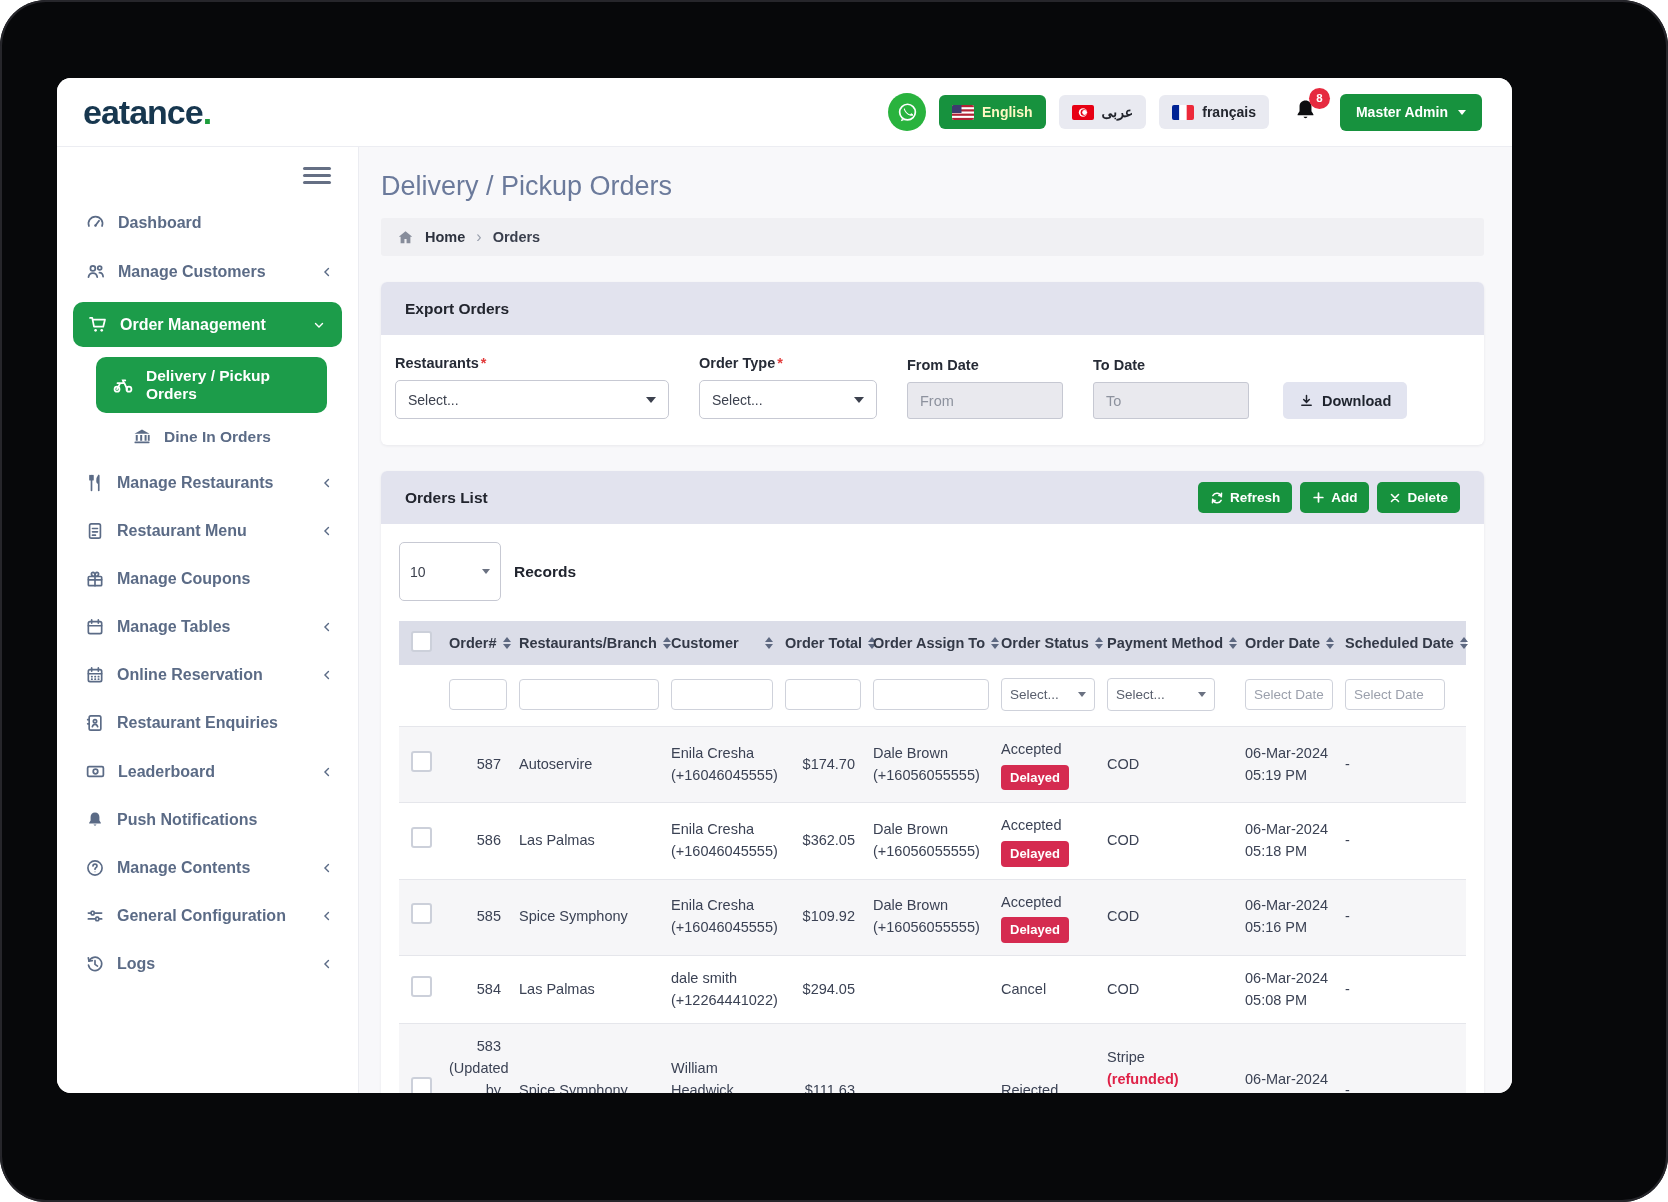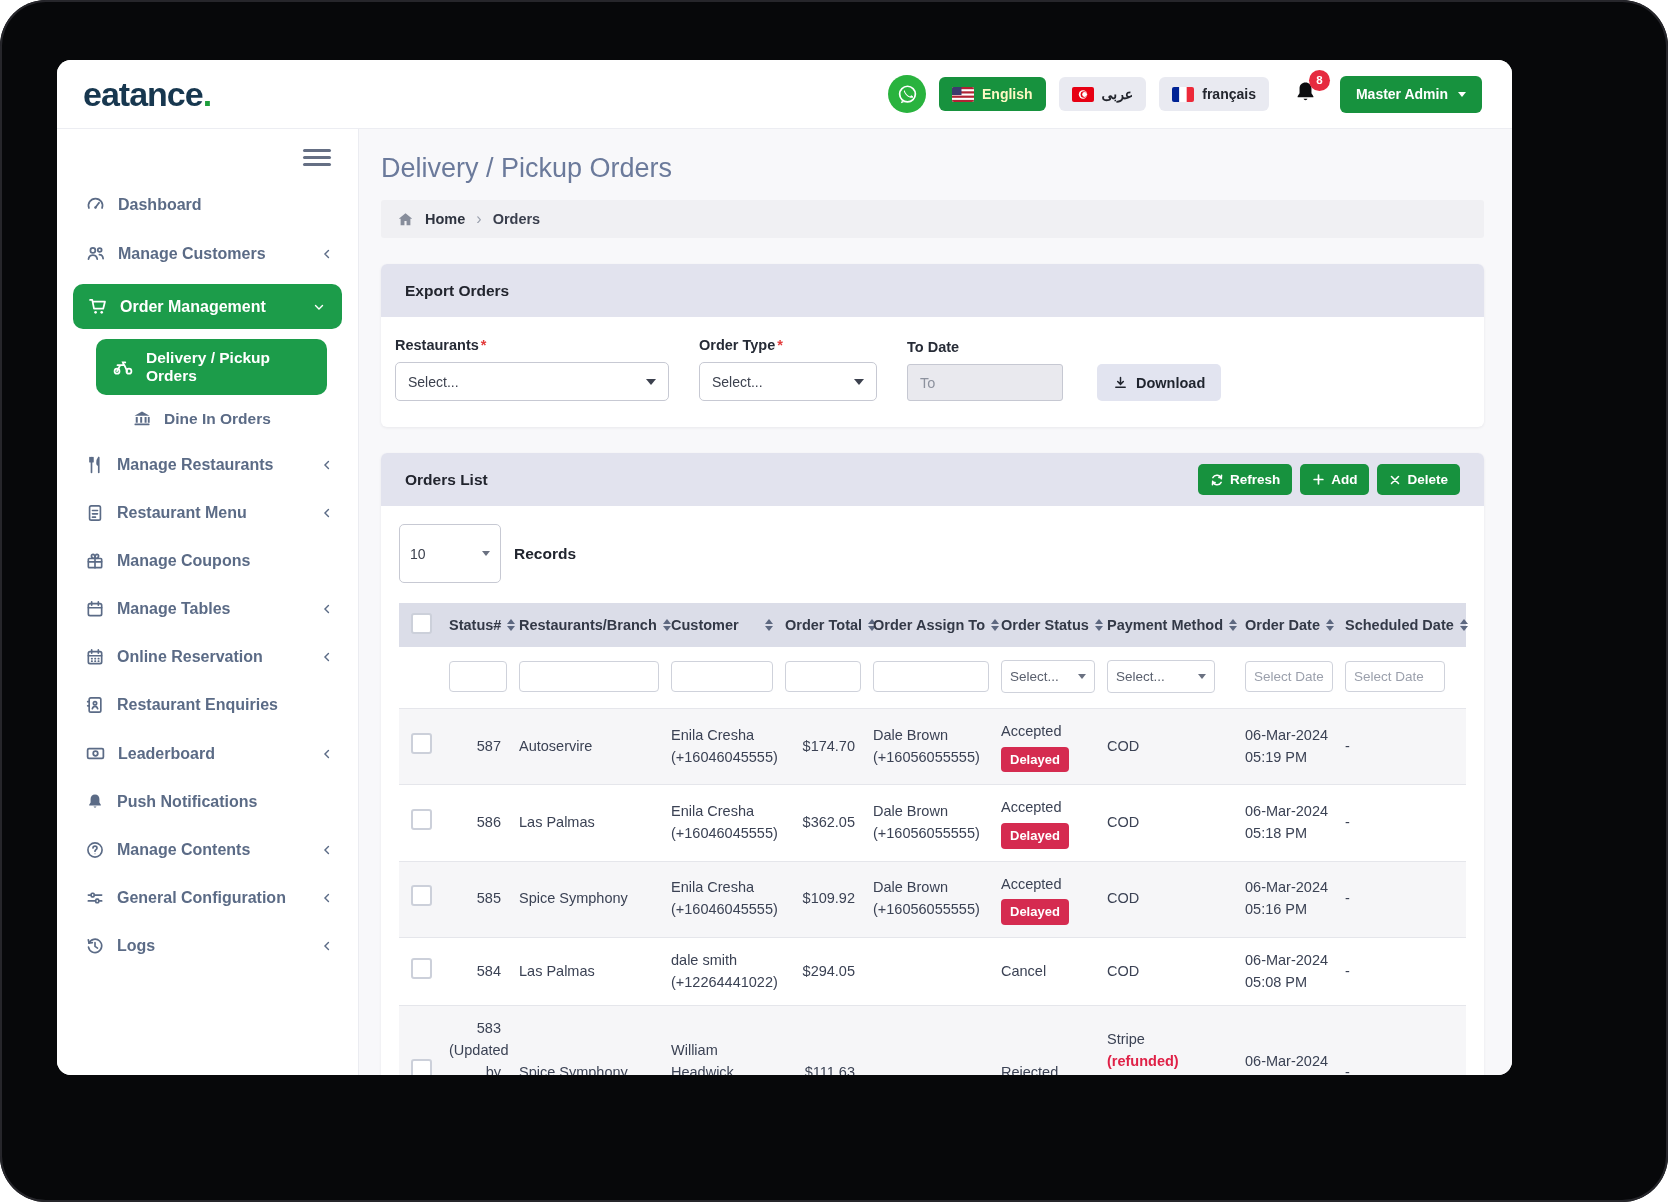--- a/index.html
+++ b/index.html
@@ -1,17 +1,17 @@
 <!DOCTYPE html>
 <html><head>
 <meta charset="utf-8">
 <style>
   html,body{margin:0;padding:0;width:1668px;height:1202px;background:#fff;font-family:"Liberation Sans",sans-serif;}
   .device{position:relative;width:1668px;height:1202px;background:#07080a;border-radius:46px;box-shadow:inset 0 0 0 2px #26262b;overflow:hidden;}
-  .screen{position:absolute;left:57px;top:60px;width:1455px;height:1015px;background:#fff;border-radius:14px;overflow:hidden;display:flex;flex-direction:column;}
+  .screen{position:absolute;left:57px;top:78px;width:1455px;height:1015px;background:#fff;border-radius:14px;overflow:hidden;display:flex;flex-direction:column;}
 
   
   .topbar{height:68px;flex:0 0 68px;display:flex;align-items:center;justify-content:space-between;padding:0 30px 0 26px;border-bottom:1px solid #ecedf2;background:#fff;}
   .logo{font-size:34px;font-weight:800;color:#17374f;letter-spacing:-1px;}
   .logo .dot{color:#1d9e3c;}
   .top-right{display:flex;align-items:center;gap:13px;}
   .wa{width:38px;height:38px;border-radius:50%;background:#29b33e;display:flex;align-items:center;justify-content:center;cursor:pointer;}
   .lang-btn{height:34px;border:none;border-radius:6px;padding:0 13px;font-size:14px;font-weight:700;display:flex;align-items:center;gap:8px;cursor:pointer;background:#e9eaf1;color:#23262e;font-family:"Liberation Sans",sans-serif;}
   .lang-btn.active{background:#17923e;color:#fef9c3;}
   .flag{width:22px;height:15px;border-radius:2px;overflow:hidden;flex:0 0 auto;}
@@ -367,20 +367,24 @@
                 </div>
           </div>
           <div class="field">
             <label><span>Order Type</span><span class="req">*</span></label>
             <div class="selectbox w152">
                   <span>Select...</span>
                   <span class="caret"></span>
                 </div>
           </div>
           <div class="field">
+            <label>From Date</label>
+            <input class="dateinput" placeholder="From" style="">
+          </div>
+          <div class="field">
             <label>To Date</label>
             <input class="dateinput" placeholder="To" style="">
           </div>
           <button class="btn-download">
             <svg width="15" height="15" viewBox="0 0 24 24" fill="none" stroke="#20242e" stroke-width="2.4" stroke-linecap="round">
                   <path d="M12 4v10M7.5 10.5 12 15l4.5-4.5M4.5 19.5h15"></path>
                 </svg>
             <span>Download</span>
           </button>
         </div>
@@ -433,21 +437,21 @@
                   <col style="width:106px">
                   <col style="width:138px">
                   <col style="width:100px">
                   <col>
             </colgroup>
             <thead>
               <tr>
                 <th class="c-check"><span class="cb"></span></th>
                 <th>
                       <span class="thx">
-                        <span>Status#</span>
+                        <span>Order#</span>
                         <span class="sort">
                           <i class="up"></i>
                           <i class="dn"></i>
                         </span>
                       </span>
                     </th>
                 <th>
                       <span class="thx">
                         <span>Restaurants/Branch</span>
                         <span class="sort">

